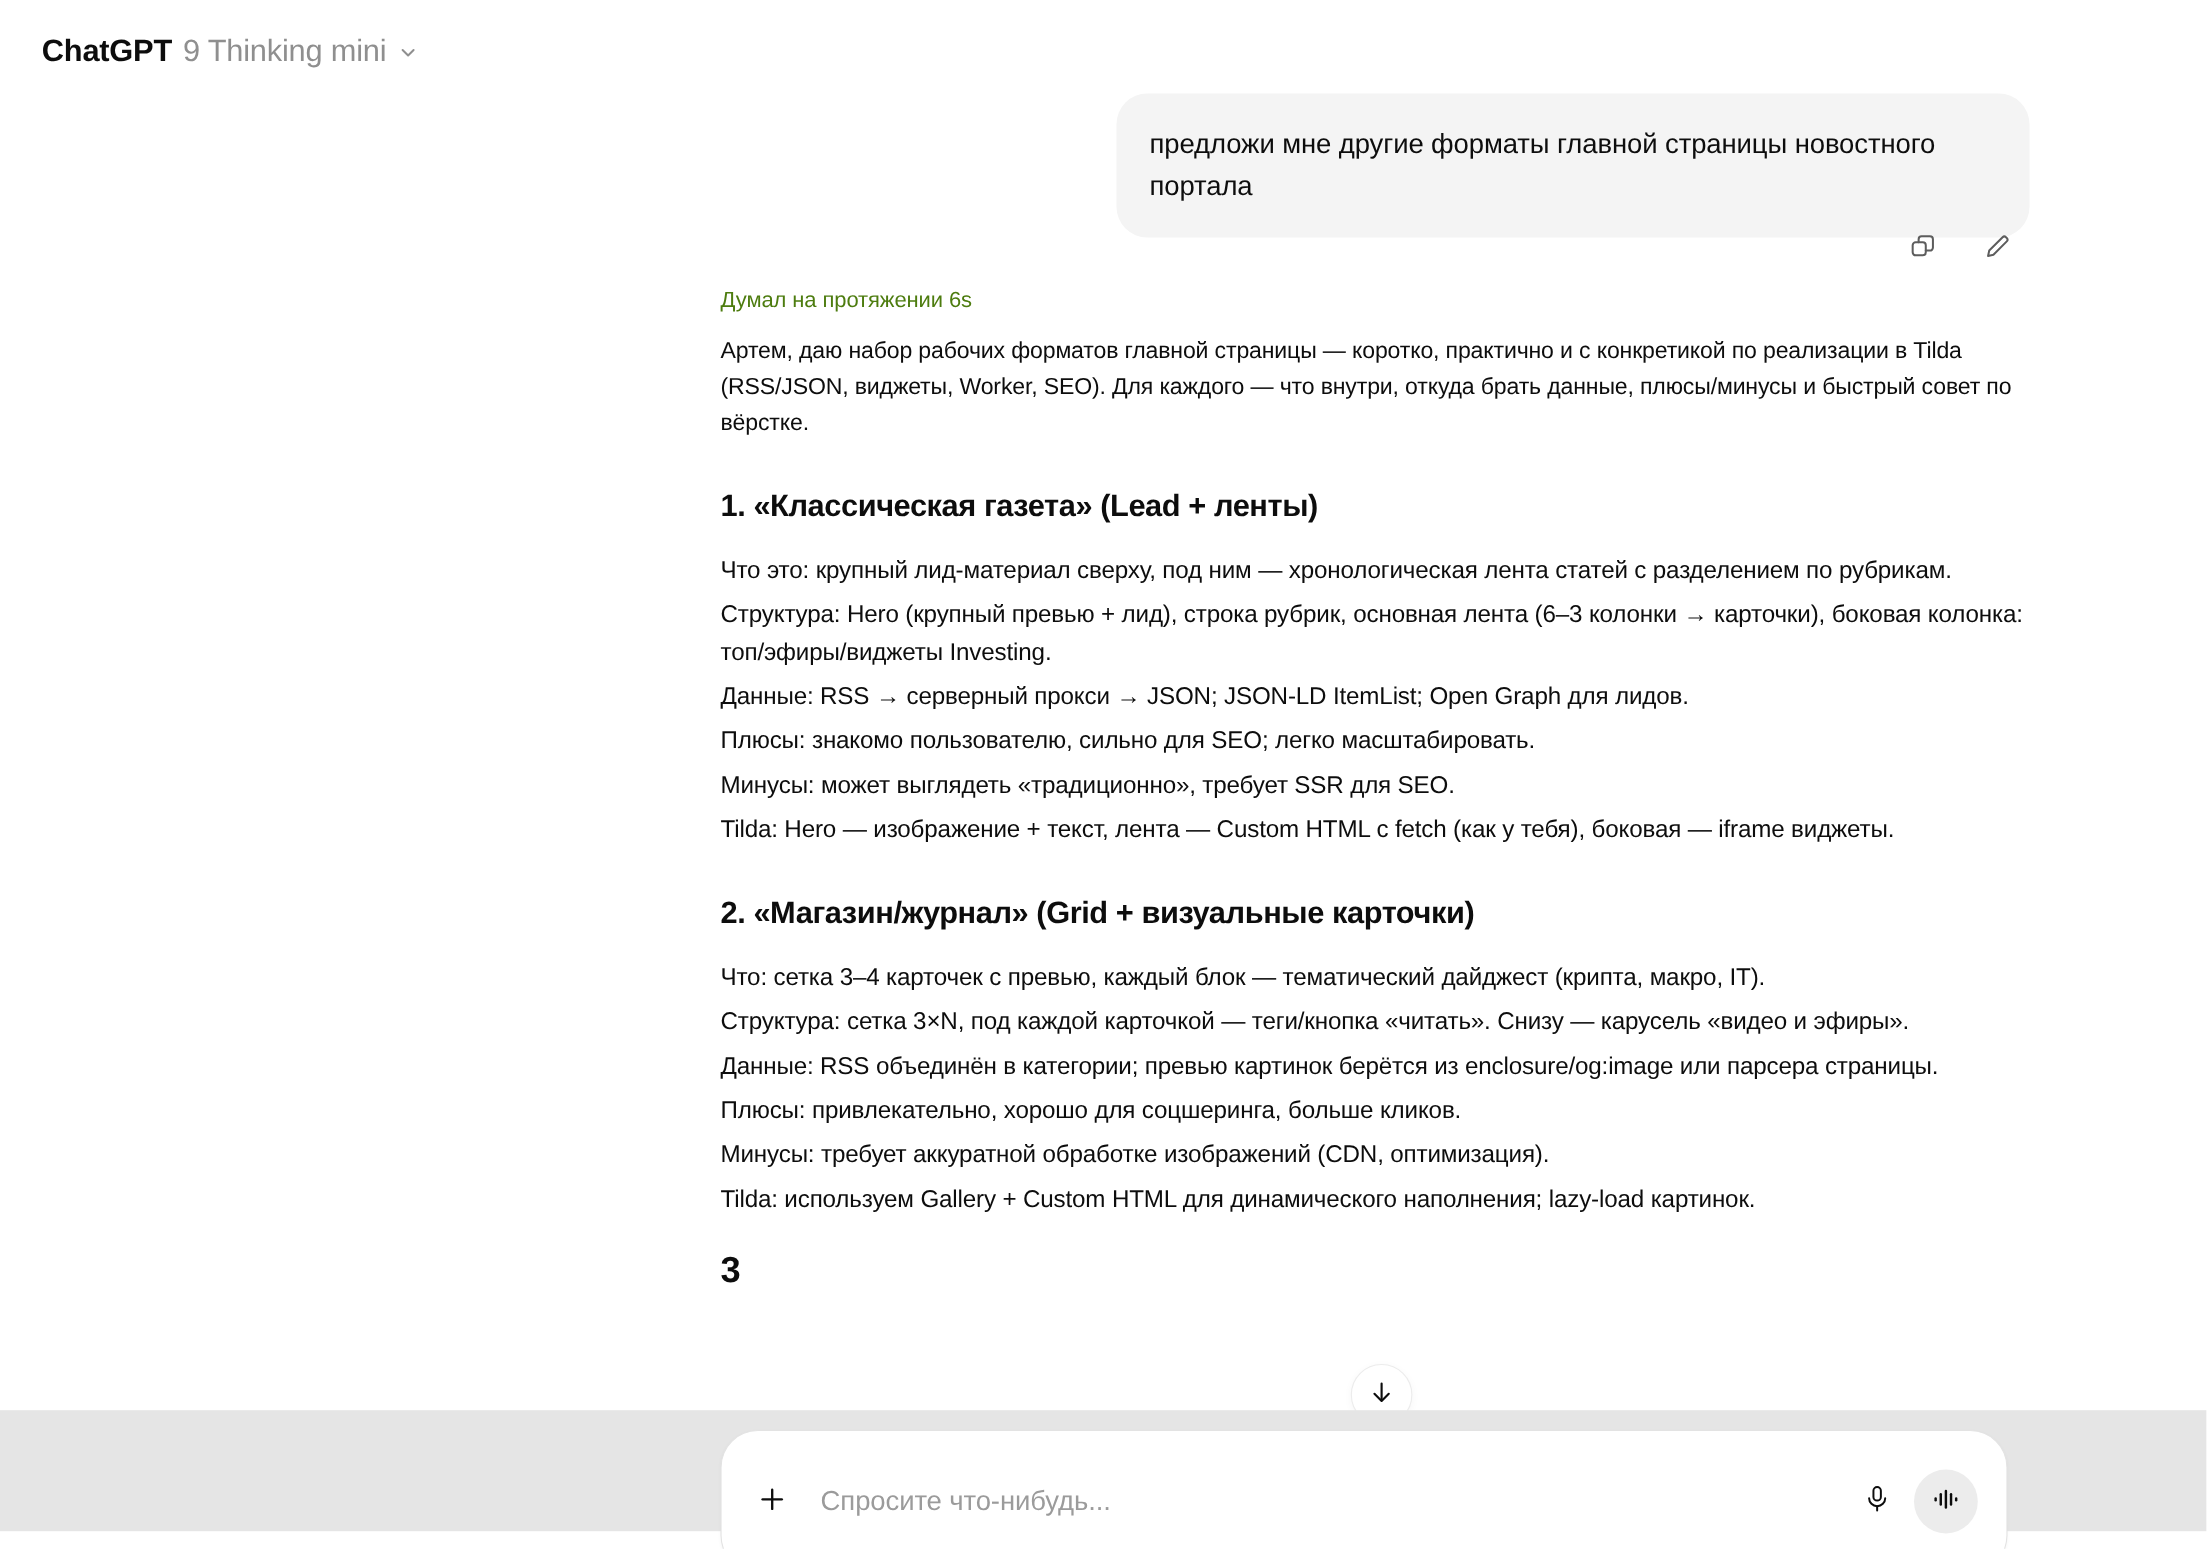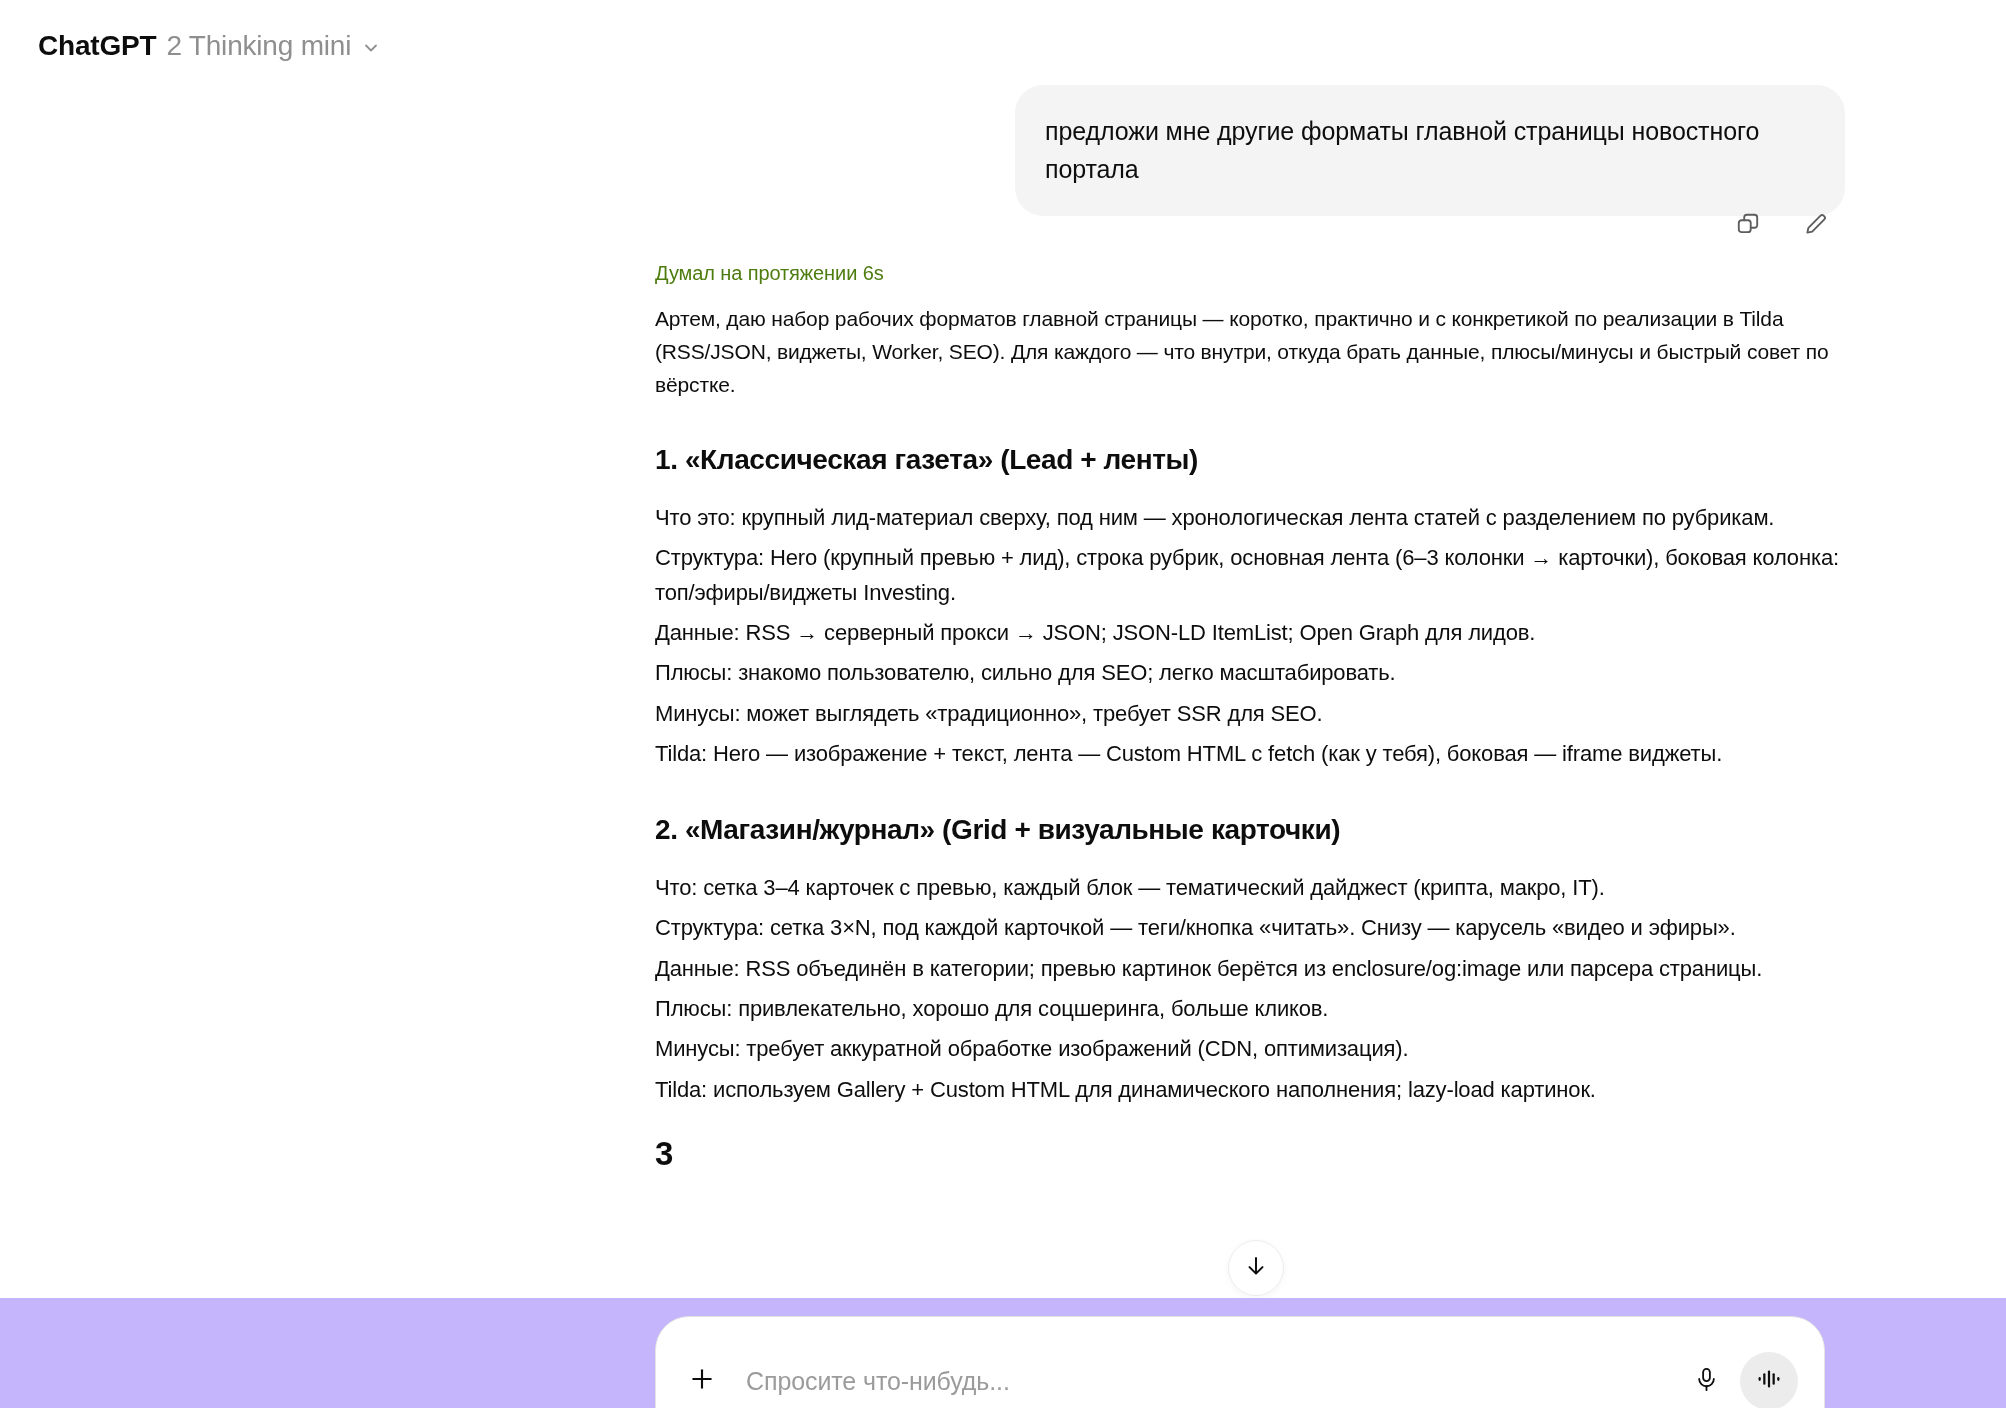--- a/index.html
+++ b/index.html
@@ -90,22 +90,22 @@
     width: 56px; height: 56px; border-radius: 50%;
     background: #ffffff; border: 1px solid #ececec;
     display: flex; align-items: center; justify-content: center;
     color: #0d0d0d; cursor: pointer; z-index: 6;
     box-shadow: 0 2px 8px rgba(0,0,0,0.04);
   }
   .scroll-btn svg { width: 26px; height: 26px; }
 
   
   .composer-wrap {
-    position: absolute; left: 0; bottom: 0; width: 2006px; height: 110px;
-    background: #c4b5fd; z-index: 10;
+    position: absolute; left: 0; bottom: 16px; width: 2006px; height: 110px;
+    background: #e5e5e5; z-index: 10;
     display: flex; justify-content: center; align-items: flex-start;
   }
   .composer {
     position: absolute; left: 655px; top: 18px;
     width: 1170px; height: 130px;
     background: #ffffff;
     border: 1px solid #e3e3e3;
     border-radius: 34px;
     display: flex; align-items: center;
     padding: 0 26px 0 22px;
@@ -138,21 +138,21 @@
   .voice-btn svg { width: 28px; height: 28px; }
 </style>
 </head>
 <body>
 
 <div class="app">
 
   <div class="header">
     <div class="model-switch">
       <span class="model-name">ChatGPT</span>
-      <span class="model-sub">2 Thinking mini</span>
+      <span class="model-sub">9 Thinking mini</span>
       <span class="chev">
         <svg viewBox="0 0 20 20" fill="none" stroke="currentColor" stroke-width="1.8" stroke-linecap="round" stroke-linejoin="round">
             <path d="M5 7.5 L10 12.5 L15 7.5"></path>
           </svg>
       </span>
     </div>
   </div>
 
   <div class="thread">
     <div class="col">

